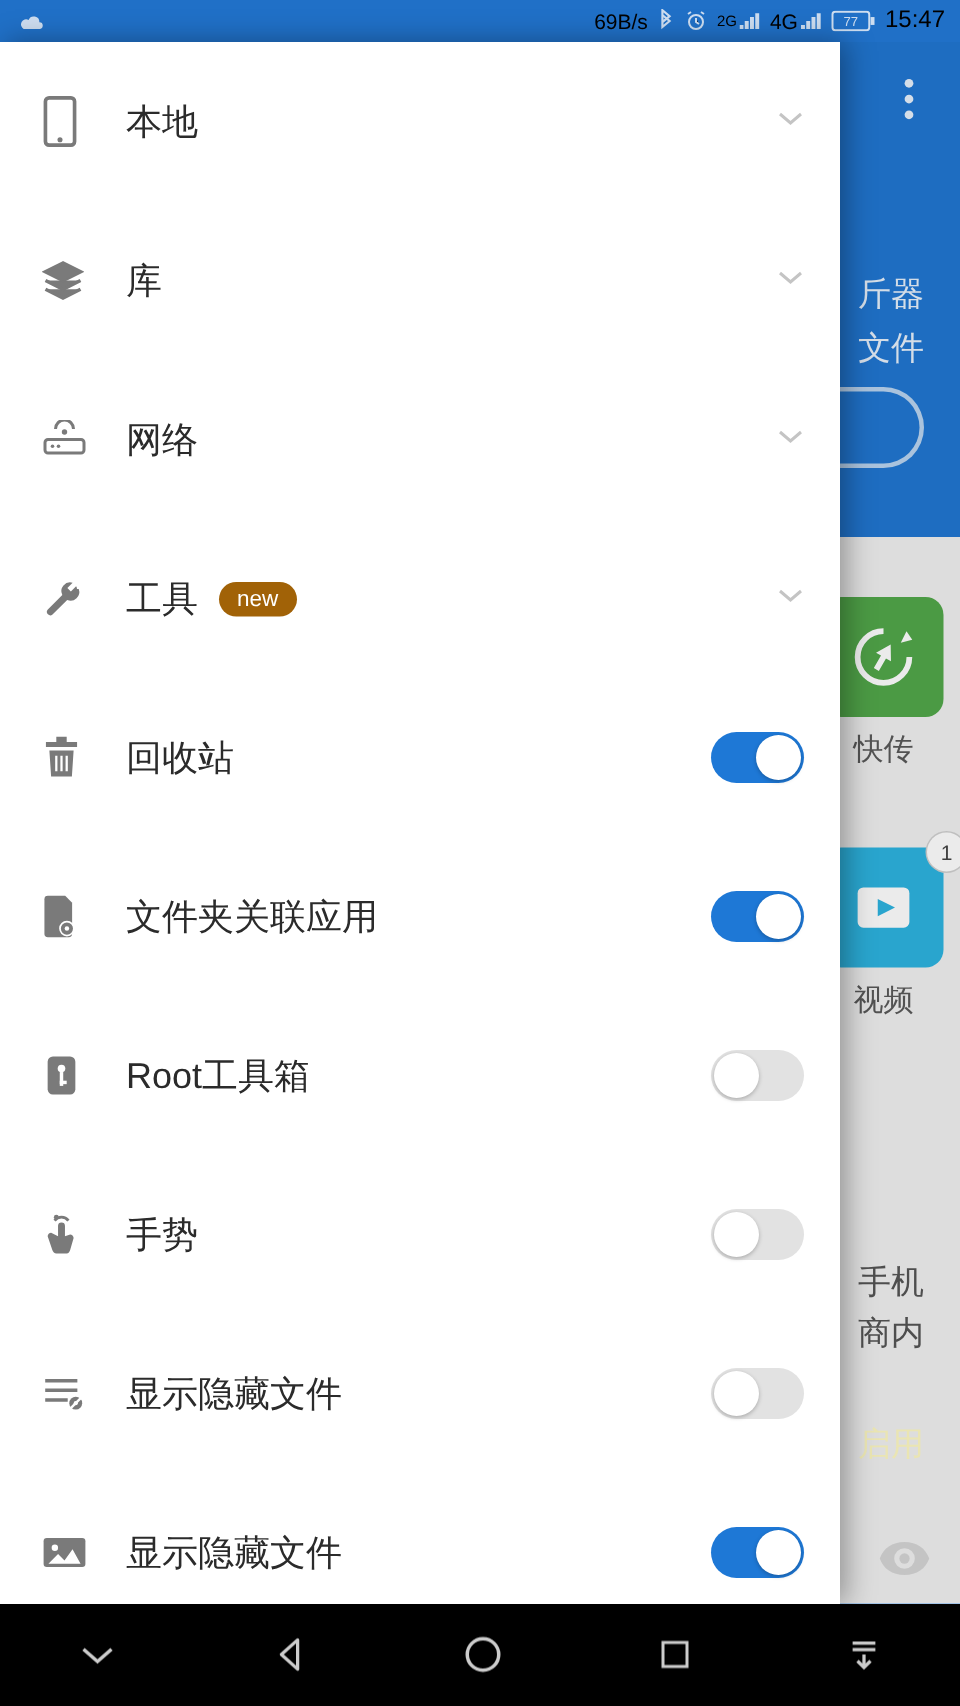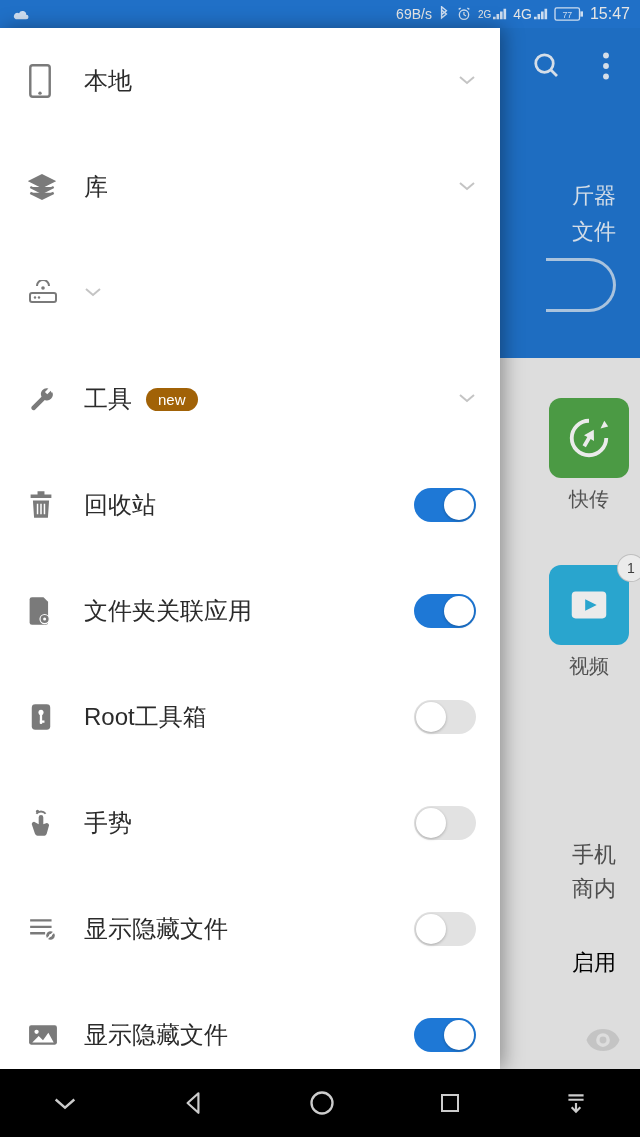--- a/index.html
+++ b/index.html
@@ -1,40 +1,40 @@
 <!DOCTYPE html>
 <html><head>
 <meta charset="utf-8">
 <style>
   * { margin: 0; padding: 0; box-sizing: border-box; }
   body { width: 640px; height: 1137px; font-family: "Helvetica Neue", Arial, sans-serif; overflow: hidden; position: relative; background: #fff; }
 
   
-  .status-bar { height: 28px; background: #2070c7; display: flex; align-items: center; justify-content: flex-end; padding: 0 10px; color: #e5e5e5; font-size: 14px; gap: 6px; }
+  .status-bar { height: 28px; background: #2070c7; display: flex; align-items: center; justify-content: flex-end; padding: 0 10px; color: #000000; font-size: 14px; gap: 6px; }
   .status-bar .seg { display: inline-flex; align-items: center; gap: 2px; }
   .status-bar svg { display: block; }
 
   
   .bg { position: absolute; left: 0; top: 28px; right: 0; bottom: 68px; background: #2177d2; overflow: hidden; }
   .bg .overlay { position: absolute; inset: 0; background: rgba(0,0,0,0.08); }
   .bg .topbar { height: 80px; display: flex; align-items: center; justify-content: flex-end; padding-right: 30px; gap: 40px; }
   .bg .card-icons { position: absolute; right: 6px; top: 370px; display: flex; flex-direction: column; gap: 52px; }
   .bg-tile { width: 90px; display: flex; flex-direction: column; align-items: center; gap: 8px; }
   .bg-tile .sq { width: 80px; height: 80px; border-radius: 12px; display: flex; align-items: center; justify-content: center; }
   .bg-tile .lbl { font-size: 20px; color: #5a5a5a; }
   .bg .video-badge { position: absolute; top: -10px; right: -10px; width: 26px; height: 26px; border-radius: 50%; background: #fff; display: flex; align-items: center; justify-content: center; font-size: 14px; color: #444; box-shadow: 0 0 0 1px #d0d0d0; }
   .bg .white-panel { position: absolute; left: 0; right: 0; top: 330px; bottom: 0; background: #f0f0f0; }
   .bg .txtblock { position: absolute; right: 24px; top: 810px; color: #555; font-size: 22px; text-align: center; line-height: 34px; }
-  .bg .enable-btn { position: absolute; right: 24px; top: 920px; color: #000000; font-size: 22px; font-weight: 500; }
+  .bg .enable-btn { position: absolute; right: 24px; top: 920px; color: #fef9c3; font-size: 22px; font-weight: 500; }
   .bg .bg-text { position: absolute; right: 24px; top: 150px; color: #e6f0fb; font-size: 22px; text-align: right; line-height: 36px; }
   .bg .pill { position: absolute; right: 24px; top: 230px; width: 70px; height: 54px; border: 3px solid #b9d4f0; border-radius: 30px; border-left: none; border-top-left-radius: 0; border-bottom-left-radius: 0; }
   .bg .eye-corner { position: absolute; right: 20px; bottom: 14px; opacity: 0.25; }
 
   
-  .drawer { position: absolute; left: 0; top: 28px; width: 500px; bottom: 68px; background: #fff; box-shadow: 4px 0 18px rgba(0,0,0,0.35); overflow-y: auto; }
+  .drawer { position: absolute; left: 0; top: 28px; width: 560px; bottom: 68px; background: #fff; box-shadow: 4px 0 18px rgba(0,0,0,0.35); overflow-y: auto; }
   .menu-item { display: flex; align-items: center; height: 106px; padding: 0 24px 0 28px; }
   .menu-item .icon-slot { width: 56px; display: flex; align-items: center; justify-content: flex-start; }
   .menu-item .label { flex: 1; font-size: 24px; color: #2b2b2b; }
   .menu-item .badge { background: #a16207; color: #fff; font-size: 15px; padding: 3px 12px; border-radius: 14px; margin-left: 14px; font-weight: 500; }
   .menu-item .chev { color: #b8b8b8; }
   .toggle { width: 62px; height: 34px; border-radius: 17px; position: relative; }
   .toggle.on { background: #1e78d6; }
   .toggle.off { background: #e2e2e2; }
   .toggle .knob { position: absolute; top: 2px; width: 30px; height: 30px; border-radius: 50%; background: #fff; box-shadow: 0 1px 3px rgba(0,0,0,0.25); }
   .toggle.on .knob { right: 2px; }
@@ -177,20 +177,21 @@
   <div class="menu-item">
     <span class="icon-slot">
       <svg width="30" height="26" viewBox="0 0 30 24">
           <rect x="2" y="12" width="26" height="9" rx="2" class="icon-gray-stroke" stroke-width="2"></rect>
           <path class="icon-gray-stroke" stroke-width="2" d="M9 5a6 6 0 0 1 12 0"></path>
           <circle cx="15" cy="7" r="1.8" class="icon-gray"></circle>
           <circle cx="7" cy="16.5" r="1.2" class="icon-gray"></circle>
           <circle cx="11" cy="16.5" r="1.2" class="icon-gray"></circle>
         </svg>
     </span>
+    <span class="label">网络</span>
     <span class="chev"><svg width="18" height="12" viewBox="0 0 18 12">
           <path fill="none" stroke="#c4c4c4" stroke-width="2" d="M2 3l7 6 7-6"></path>
         </svg></span>
   </div>
 
   <div class="menu-item">
     <span class="icon-slot">
       <svg width="28" height="28" viewBox="0 0 24 24">
           <path class="icon-gray" d="M21 6.5a5 5 0 0 1-6.6 6.3L6 21.2a2 2 0 0 1-2.8-2.8l8.4-8.4A5 5 0 0 1 17.5 3l-3 3 2 2 3-3c.3.5.5 1 .5 1.5z"></path>
         </svg>

